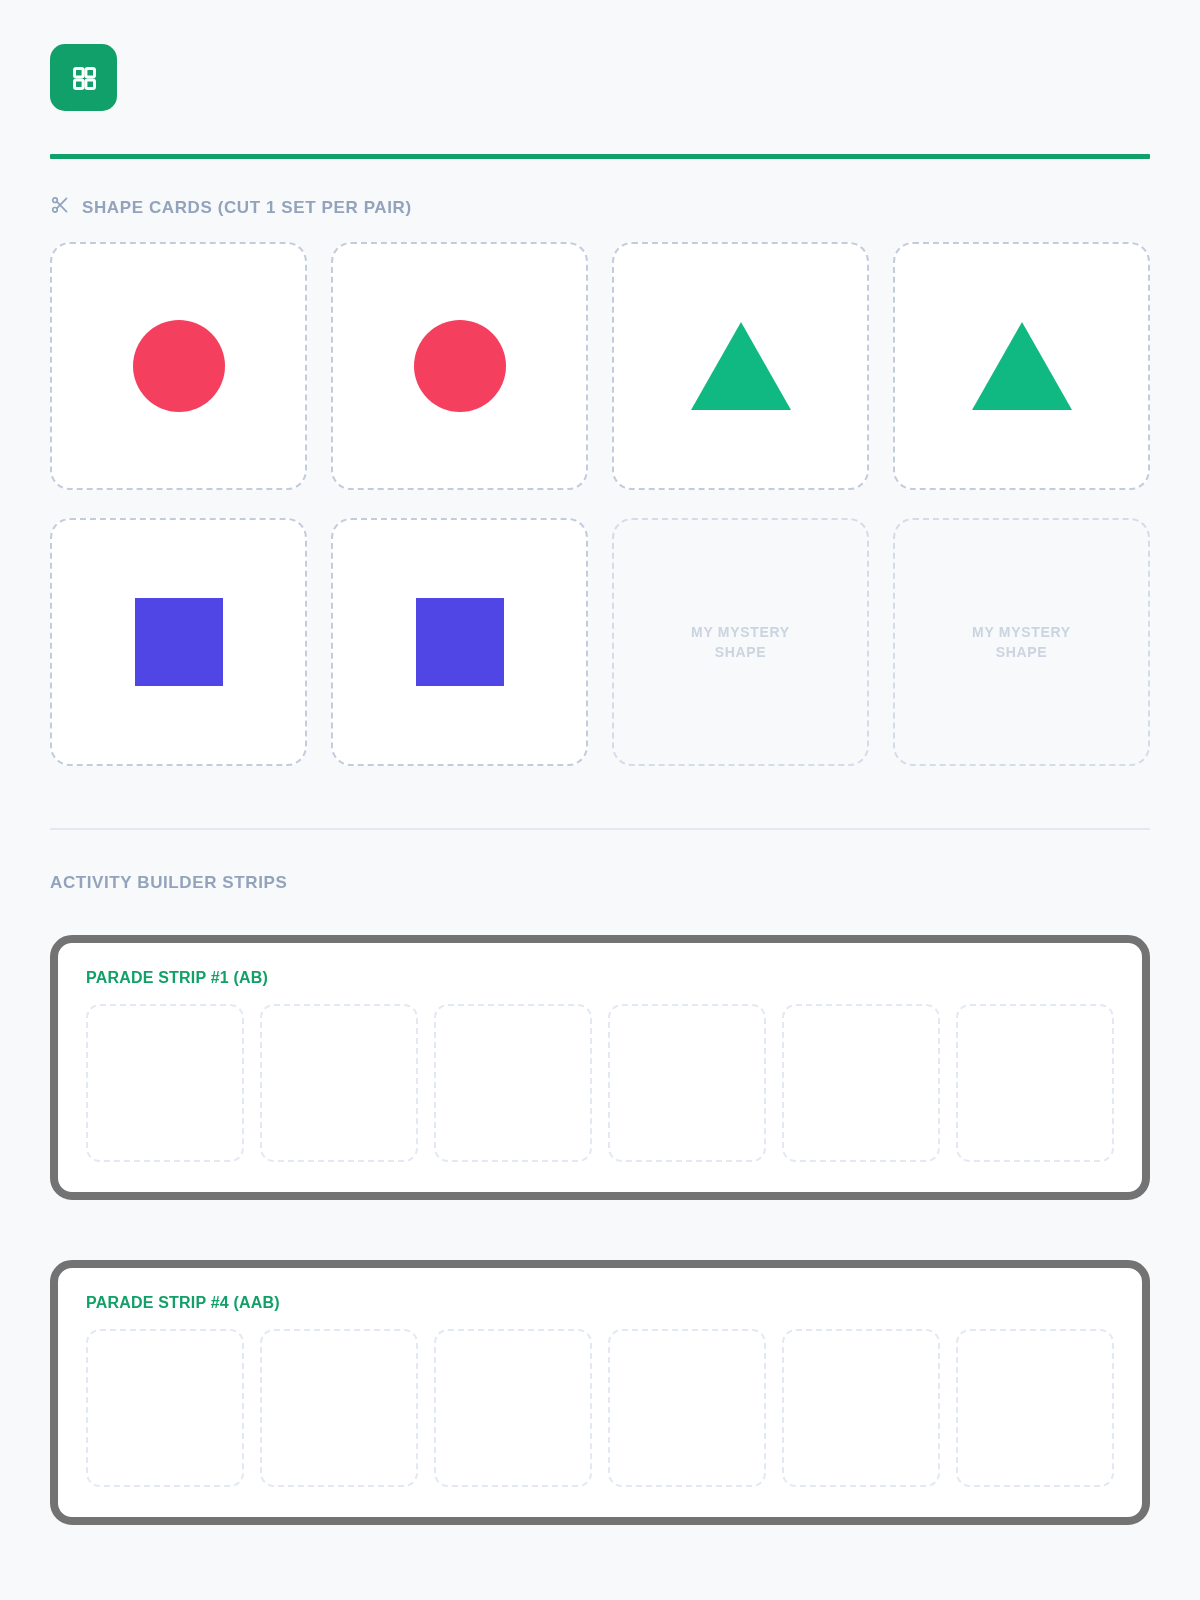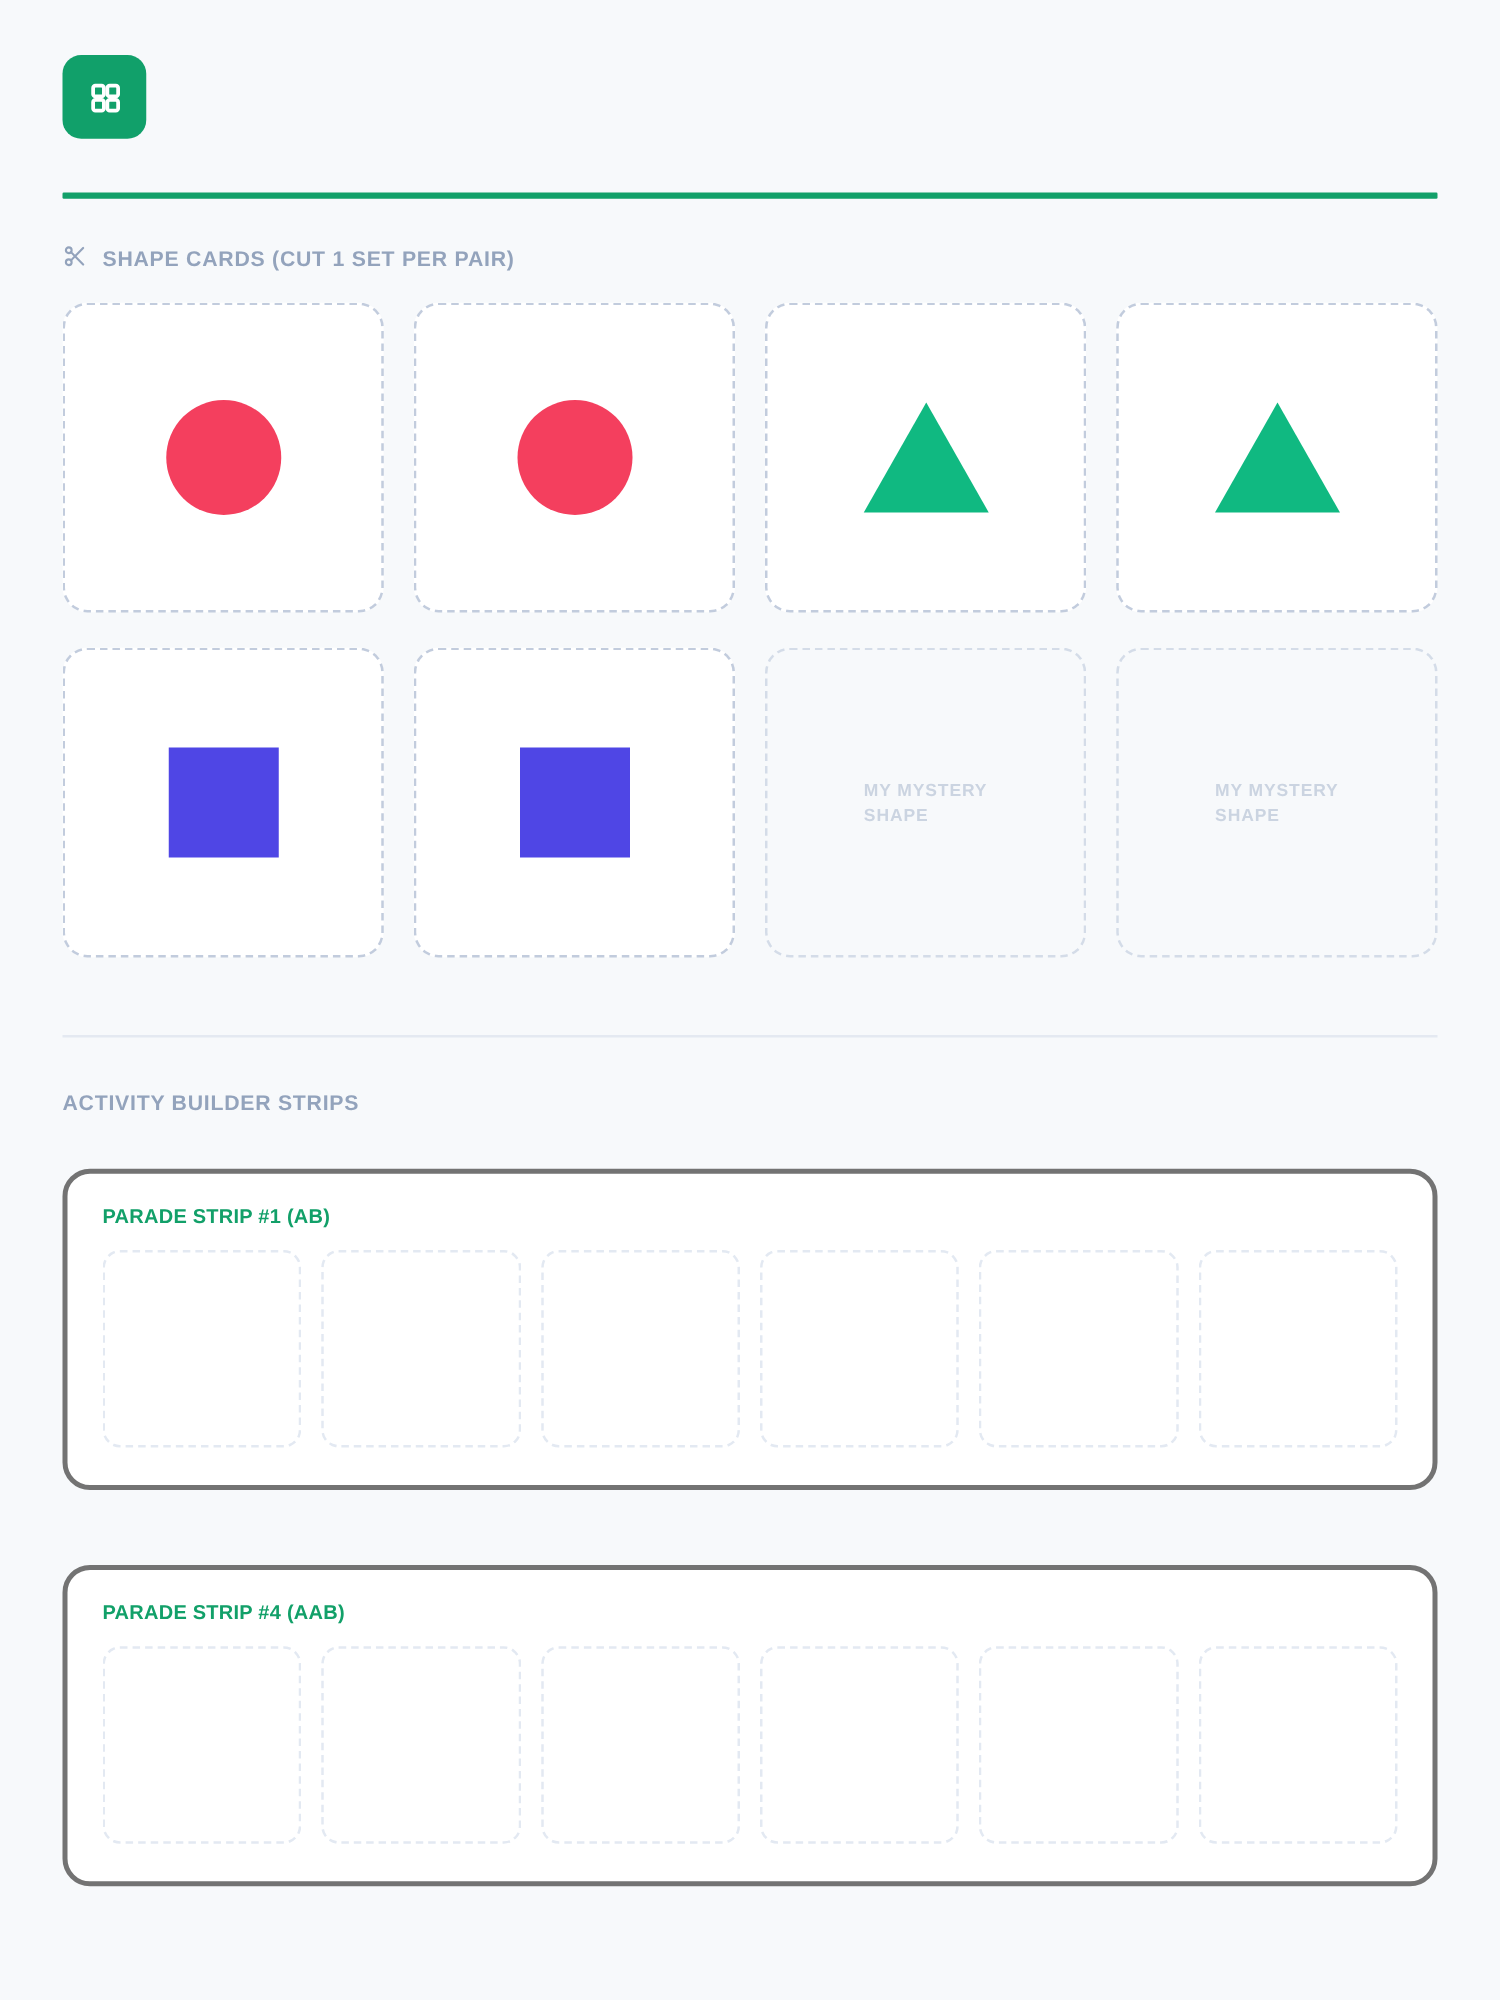--- a/index.html
+++ b/index.html
@@ -105,21 +105,21 @@
     justify-content: center;
     cursor: pointer;
   }
 
   .shape-card.is-mystery {
     background: transparent;
     border-color: #D4DCE8;
   }
 
   .mystery-text {
-    text-align: left;
+    text-align: center;
     color: #CBD4E1;
     font-size: 14px;
     font-weight: 700;
     letter-spacing: 0.7px;
     line-height: 1.45;
     font-family: "Liberation Sans Narrow", "Liberation Sans", sans-serif;
     white-space: pre-line;
   }
 
   
@@ -148,21 +148,21 @@
     height: 2px;
     background: #E4E9F1;
   }
 
   
   .builder-section-label { margin-top: 43px; }
 
   .strip-card {
     margin-top: 42px;
     background: #FFFFFF;
-    border: 4px solid #737373;
+    border: 8px solid #737373;
     border-radius: 22px;
     padding: 26px 28px 30px;
   }
   .strip-card + .strip-card { margin-top: 60px; }
 
   .strip-title {
     color: #12A069;
     font-size: 16px;
     font-weight: 700;
     letter-spacing: 0.2px;

